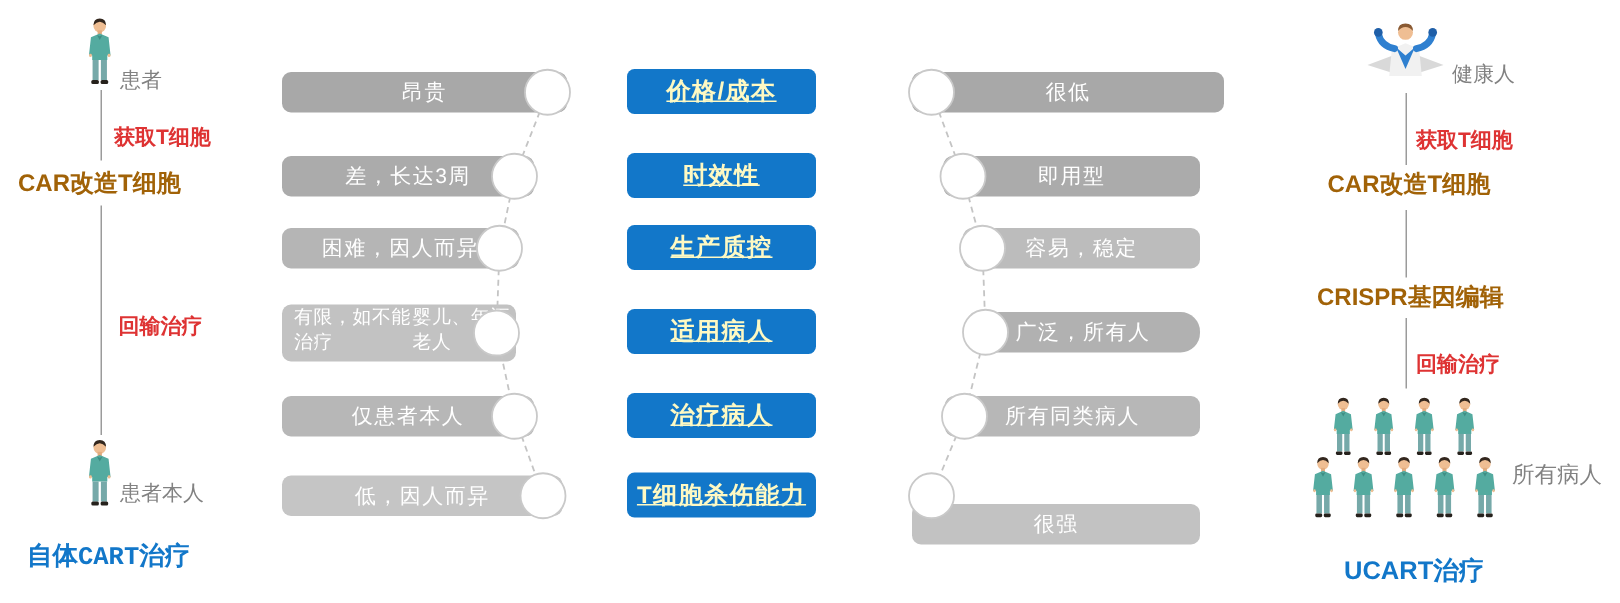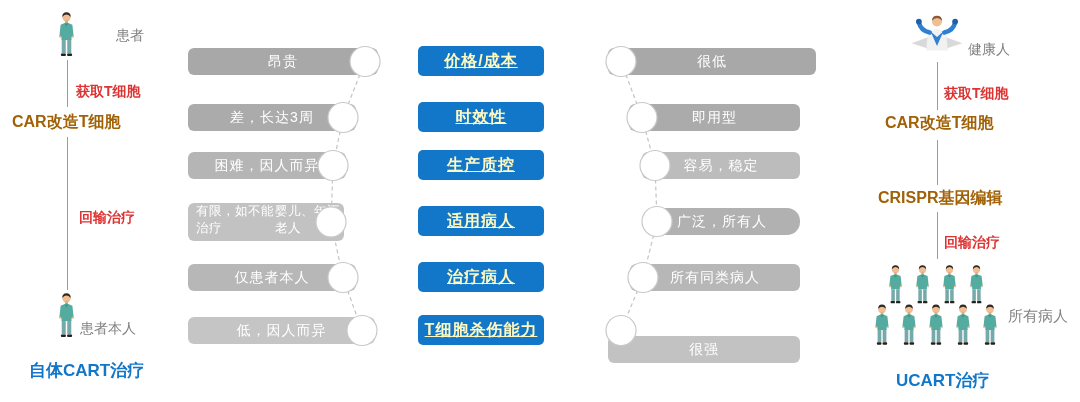--- a/index.html
+++ b/index.html
@@ -46,21 +46,21 @@
         <path d="M6 16.5 L13 13.5 L20 16.5 L21.6 31 L19 31 L19 34.5 L7 34.5 L7 31 L4.4 31 Z" fill="#54ABA0"></path>
         <path d="M10.8 14.6 L13 18.6 L15.2 14.6 L13 15.6 Z" fill="#3E8E84"></path>
         <rect x="4.5" y="29.5" width="2.2" height="2.6" rx="1" fill="#EFBE93"></rect>
         <rect x="19.3" y="29.5" width="2.2" height="2.6" rx="1" fill="#EFBE93"></rect>
         <rect x="7.3" y="34.5" width="4.8" height="16" fill="#76A9A9"></rect>
         <rect x="13.9" y="34.5" width="4.8" height="16" fill="#76A9A9"></rect>
         <rect x="6.3" y="50.5" width="6" height="3.2" rx="1.2" fill="#26211C"></rect>
         <rect x="13.7" y="50.5" width="6" height="3.2" rx="1.2" fill="#26211C"></rect>
       </svg>
     </div>
-  <div class="gray-label" style="left:80px; top:27px;margin-left:36px;">患者</div>
+  <div class="gray-label" style="left:80px; top:45px;">患者</div>
 
   <div class="vline" style="left:67px; top:60px; height:47px;"></div>
   <div class="red-label" style="left:76px; top:83px;">获取T细胞</div>
   <div class="step-label" style="left:12px; top:112px;">CAR改造T细胞</div>
   <div class="vline" style="left:67px; top:137px; height:153px;"></div>
   <div class="red-label" style="left:79px; top:209px;">回输治疗</div>
 
   <div class="person-slot" style="left:55px; top:292px; width:23px; height:47px;">
       <svg viewBox="0 0 26 56">
         <circle cx="13" cy="7.5" r="5" fill="#EFBE93"></circle>
@@ -71,21 +71,21 @@
         <rect x="4.5" y="29.5" width="2.2" height="2.6" rx="1" fill="#EFBE93"></rect>
         <rect x="19.3" y="29.5" width="2.2" height="2.6" rx="1" fill="#EFBE93"></rect>
         <rect x="7.3" y="34.5" width="4.8" height="16" fill="#76A9A9"></rect>
         <rect x="13.9" y="34.5" width="4.8" height="16" fill="#76A9A9"></rect>
         <rect x="6.3" y="50.5" width="6" height="3.2" rx="1.2" fill="#26211C"></rect>
         <rect x="13.7" y="50.5" width="6" height="3.2" rx="1.2" fill="#26211C"></rect>
       </svg>
     </div>
   <div class="gray-label" style="left:80px; top:320px;">患者本人</div>
 
-  <div class="title" style="left:29px; top:359px;">自体CART治疗</div>
+  <div class="title" style="left:18px; top:359px;font-family:Liberation Mono, monospace;">自体CART治疗</div>
 
   <div id="bars-layer">
       <div class="bar" style="left: 188px; top: 48px; height: 27px; width: 190px; background: rgb(168, 168, 168);">
         <div>昂贵</div>
       </div>
       <div class="btn" style="top: 46px;">价格/成本</div>
       <div class="bar" style="left: 608px; top: 48px; height: 27px; width: 208px; background: rgb(168, 168, 168);">
         <div>很低</div>
       </div>
       <div class="bar" style="left: 188px; top: 104px; height: 27px; width: 168px; background: rgb(171, 171, 171);">

